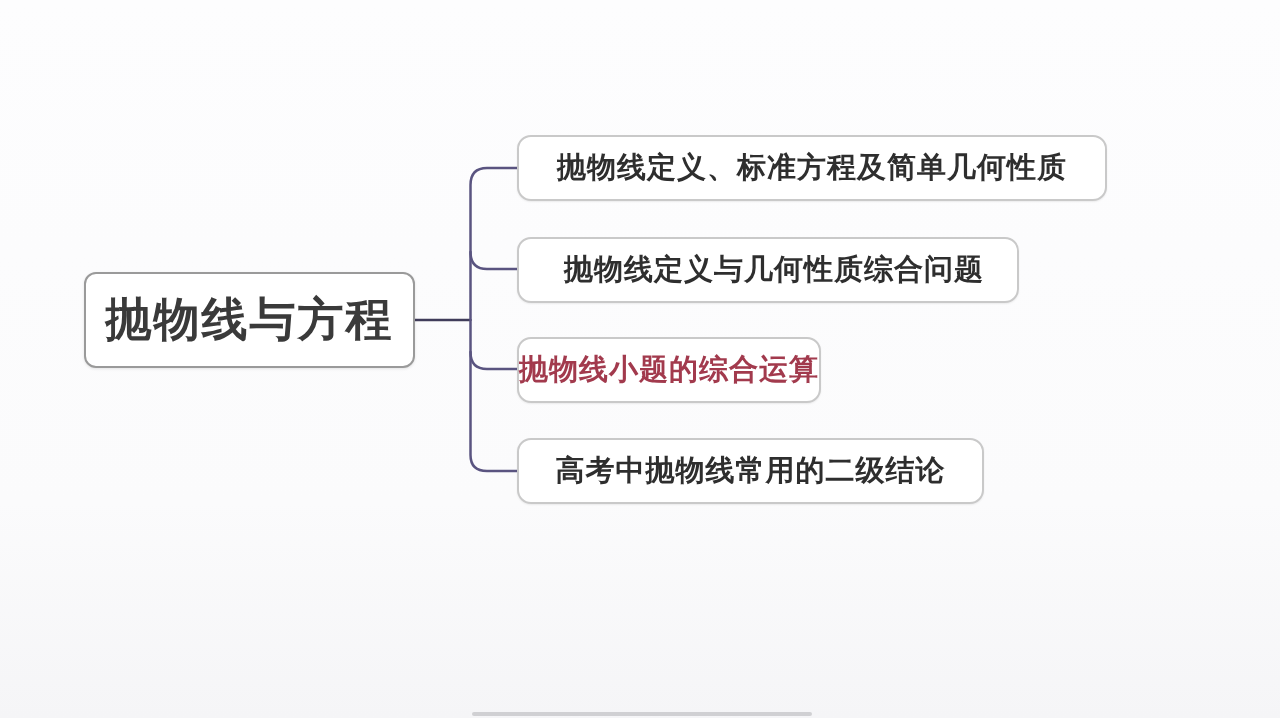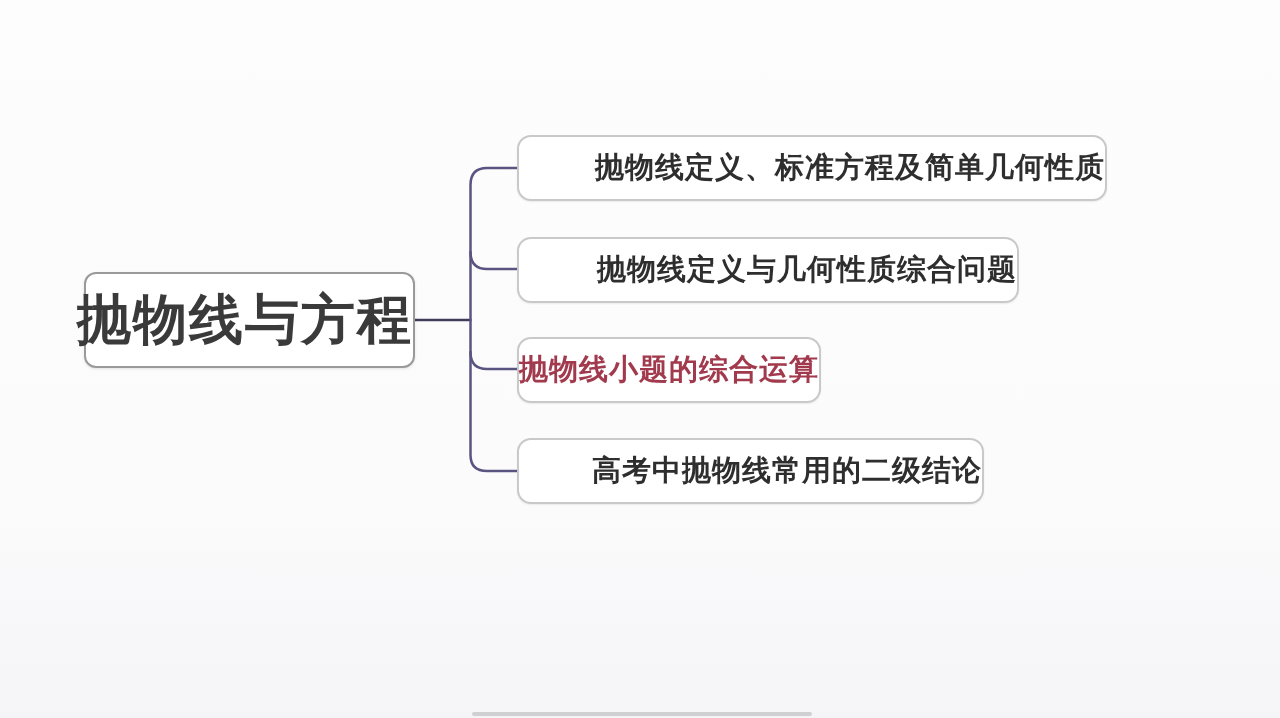--- a/index.html
+++ b/index.html
@@ -21,34 +21,34 @@
     left: 0;
     top: 0;
     width: 1280px;
     height: 718px;
     pointer-events: none;
   }
   .node {
     position: absolute;
     display: flex;
     align-items: center;
-    justify-content: flex-end;
+    justify-content: center;
     background: #ffffff;
     box-sizing: border-box;
     white-space: nowrap;
   }
   .root-node {
     left: 84px;
     top: 272px;
     width: 331px;
     height: 96px;
     border: 2.5px solid #9a9a9a;
     border-radius: 12px;
     box-shadow: 0 1px 3px rgba(0,0,0,0.10);
-    font-size: 54px;
+    font-size: 46px;
     font-weight: bold;
     letter-spacing: 2px;
     color: #3a3a3a;
   }
   .child-node {
     height: 66px;
     border: 2px solid #c9c9c9;
     border-radius: 14px;
     box-shadow: 0 1px 2px rgba(0,0,0,0.07);
     font-size: 29px;

